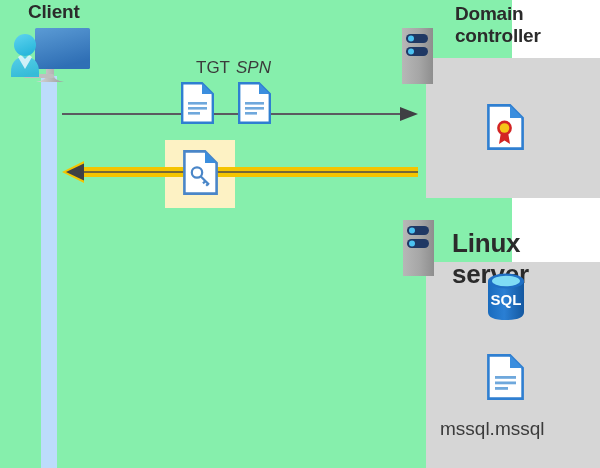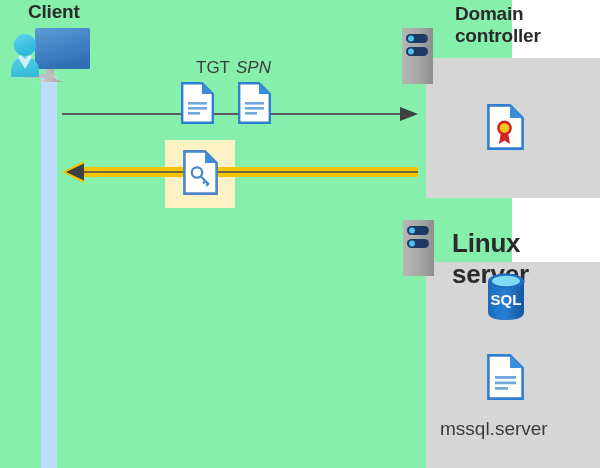--- a/index.html
+++ b/index.html
@@ -218,15 +218,15 @@
     <svg viewBox="0 0 37 46" width="37" height="46">
       <path d="M1.4 1.4 H23 L35.6 14 V44.6 H1.4 Z" fill="#ffffff" stroke="#2f7fd1" stroke-width="2.6"></path>
       <path d="M23 1.4 L35.6 14 H23 Z" fill="#3b8ede"></path>
       <g fill="#6fa8dc">
         <rect x="8" y="22" width="21" height="2.8"></rect>
         <rect x="8" y="27.5" width="21" height="2.8"></rect>
         <rect x="8" y="33" width="13" height="2.8"></rect>
       </g>
     </svg>
   </div>
-  <div class="abs" id="keytab-label">mssql.server</div>
+  <div class="abs" id="keytab-label">mssql.mssql</div>
 
 </div>
 
 </body></html>

